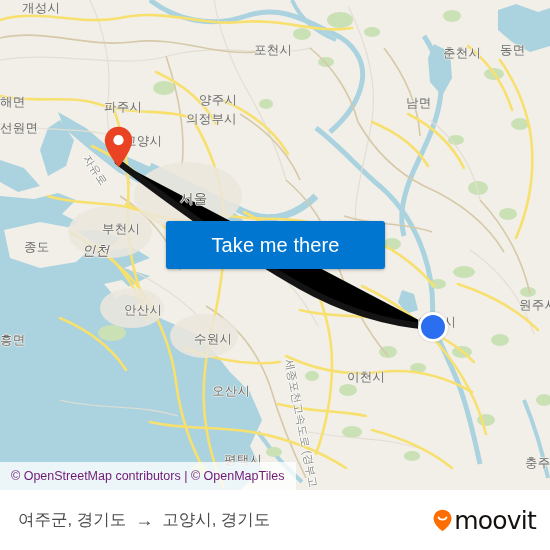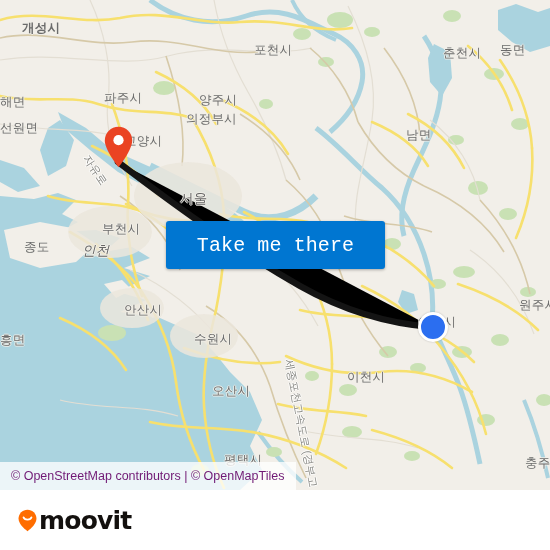--- a/index.html
+++ b/index.html
@@ -88,21 +88,21 @@
   #take-me-there {
     position: absolute;
     left: 166px;
     top: 221px;
     width: 219px;
     height: 48px;
     background: #0076d1;
     border: none;
     border-radius: 3px;
     color: #ffffff;
-    font-family: Liberation Mono, monospace;
+    font-family: Liberation Sans, sans-serif;
     font-size: 20px;
     letter-spacing: 0.1px;
     cursor: pointer;
     box-shadow: 0 1px 3px rgba(0,0,0,.30);
   }
 
   
   #attribution {
     position: absolute;
     left: 0;
@@ -146,21 +146,21 @@
   }
 
   #moovit-logo {
     display: flex;
     align-items: center;
     gap: 2px;
   }
   #moovit-logo .wordmark {
     font-family: "DejaVu Sans", sans-serif;
     font-size: 25px;
-    font-weight: bold;
+    font-weight: normal;
     color: #13100e;
     letter-spacing: -0.8px;
     line-height: 1;
   }
 </style>
 </head>
 <body>
 
 <div id="screenshot">
 
@@ -315,28 +315,28 @@
           <ellipse cx="110" cy="232" rx="42" ry="26"></ellipse>
           <ellipse cx="132" cy="308" rx="32" ry="20"></ellipse>
           <ellipse cx="204" cy="336" rx="34" ry="22"></ellipse>
         </g>
 
         <path fill="none stroke" stroke="#141414" stroke-width="6.4" stroke-linecap="round" d="M118,162 C168,200 230,246 300,286 C346,312 392,324 432,327"></path>
       </g>
     </svg>
 
     <div id="map-labels">
-        <div class="map-label" style="left: 22px; top: 20px; font-weight: bold;">개성시</div>
+        <div class="map-label" style="left: 22px; top: 0;">개성시</div>
         <div class="map-label" style="left: 254px; top: 42px;">포천시</div>
         <div class="map-label" style="left: 443px; top: 45px;">춘천시</div>
         <div class="map-label" style="left: 500px; top: 42px;">동면</div>
         <div class="map-label" style="left: 0px; top: 94px;">해면</div>
-        <div class="map-label" style="left: 104px; top: 90px;">파주시</div>
+        <div class="map-label" style="left: 104px; top: 99px;">파주시</div>
         <div class="map-label" style="left: 199px; top: 92px;">양주시</div>
-        <div class="map-label" style="left: 406px; top: 127px;">남면</div>
+        <div class="map-label" style="left: 406px; top: 95px;">남면</div>
         <div class="map-label" style="left: 0px; top: 120px;">선원면</div>
         <div class="map-label" style="left: 186px; top: 111px;">의정부시</div>
         <div class="map-label" style="left: 124px; top: 133px;">고양시</div>
         <div class="map-label big" style="left: 180px; top: 190px;">서울</div>
         <div class="map-label" style="left: 102px; top: 221px;">부천시</div>
         <div class="map-label big" style="left: 82px; top: 242px; font-style: italic;">인천</div>
         <div class="map-label" style="left: 0px; top: 239px; padding-left: 24px;">종도</div>
         <div class="map-label" style="left: 124px; top: 302px;">안산시</div>
         <div class="map-label" style="left: 194px; top: 331px;">수원시</div>
         <div class="map-label" style="left: 347px; top: 322px; margin-top: 47px;">이천시</div>
@@ -362,20 +362,25 @@
 
     <button id="take-me-there" style="background: rgb(0, 118, 209);">Take me there</button>
 
     <div id="attribution">
       <span>© OpenStreetMap contributors | © OpenMapTiles</span>
     </div>
   </div>
 
   <div id="footer">
 
+    <div id="route-summary">
+      <span>여주군, 경기도</span>
+      <span class="arrow">→</span>
+      <span>고양시, 경기도</span>
+    </div>
 
     <div id="moovit-logo">
       <span style="display:inline-flex;">
         <svg viewBox="0 0 22 26" width="19" height="23">
           <path d="M11,0.6 C5.2,0.6 0.6,5.2 0.6,11 C0.6,18.2 11,25.4 11,25.4
                    C11,25.4 21.4,18.2 21.4,11 C21.4,5.2 16.8,0.6 11,0.6 Z" fill="#ff6d00"></path>
           <path d="M6.4,9.3 C7.4,13.0 14.6,13.0 15.6,9.3" fill="none" stroke="#ffffff" stroke-width="2.1" stroke-linecap="round"></path>
         </svg>
       </span>
       <span class="wordmark">moovit</span>

